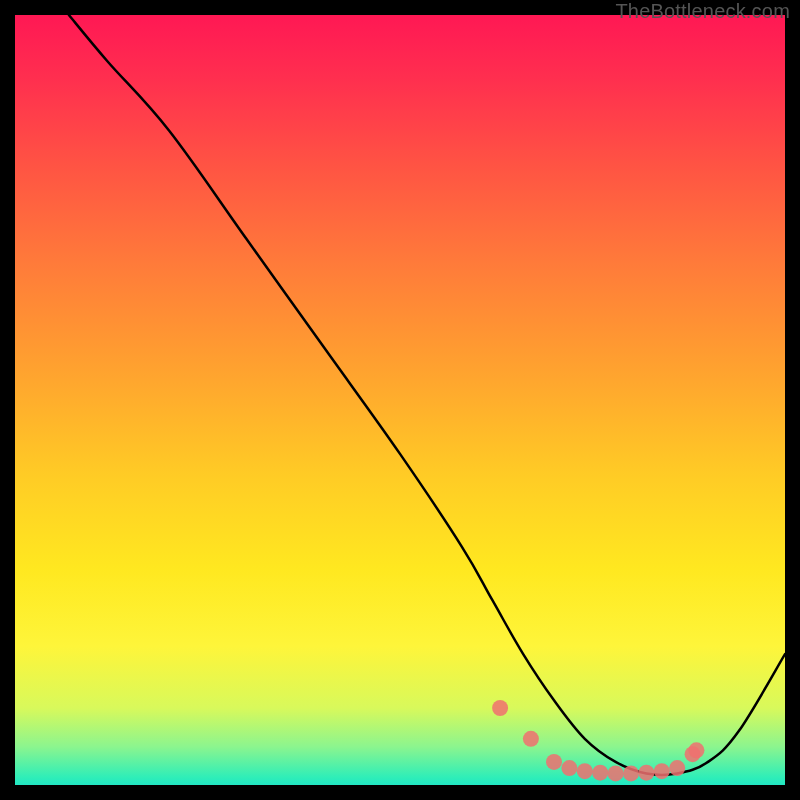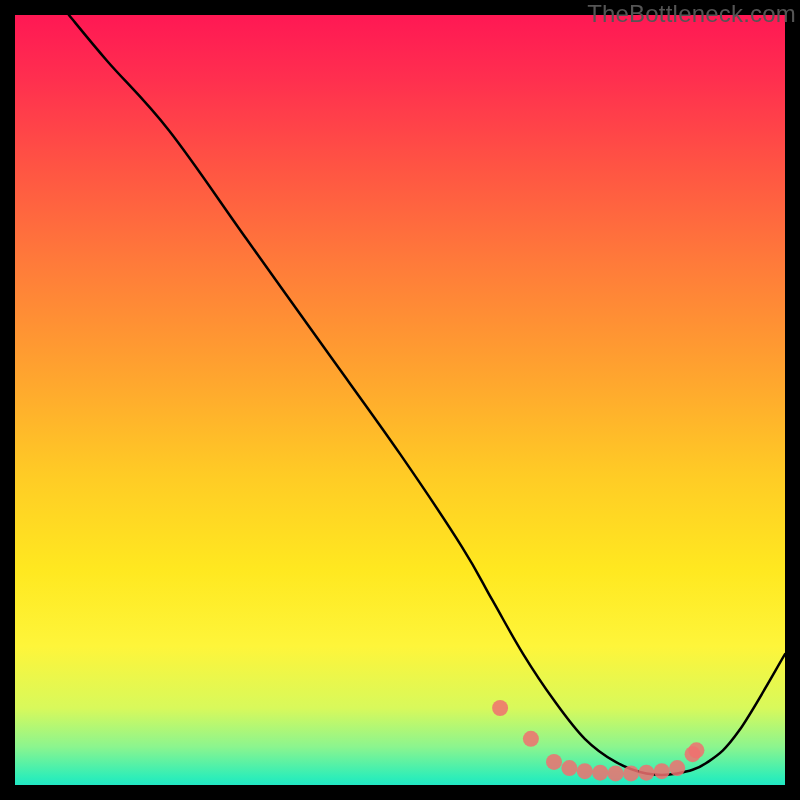--- a/index.html
+++ b/index.html
@@ -42,23 +42,23 @@
       #fef53a 82%,
       #d8f95b 90%,
       #8cf58e 95%,
       #2feeb8 99%,
       #22e6c3 100%
     );
   }
   .watermark {
     position: absolute;
     top: 0;
-    right: 4px;
+    right: 10px;
     color: #555;
-    font-size: 24px;
+    font-size: 20px;
     font-weight: 500;
     letter-spacing: 0.2px;
   }
   svg.overlay {
     position: absolute;
     left: 0;
     top: 0;
     width: 100%;
     height: 100%;
   }

